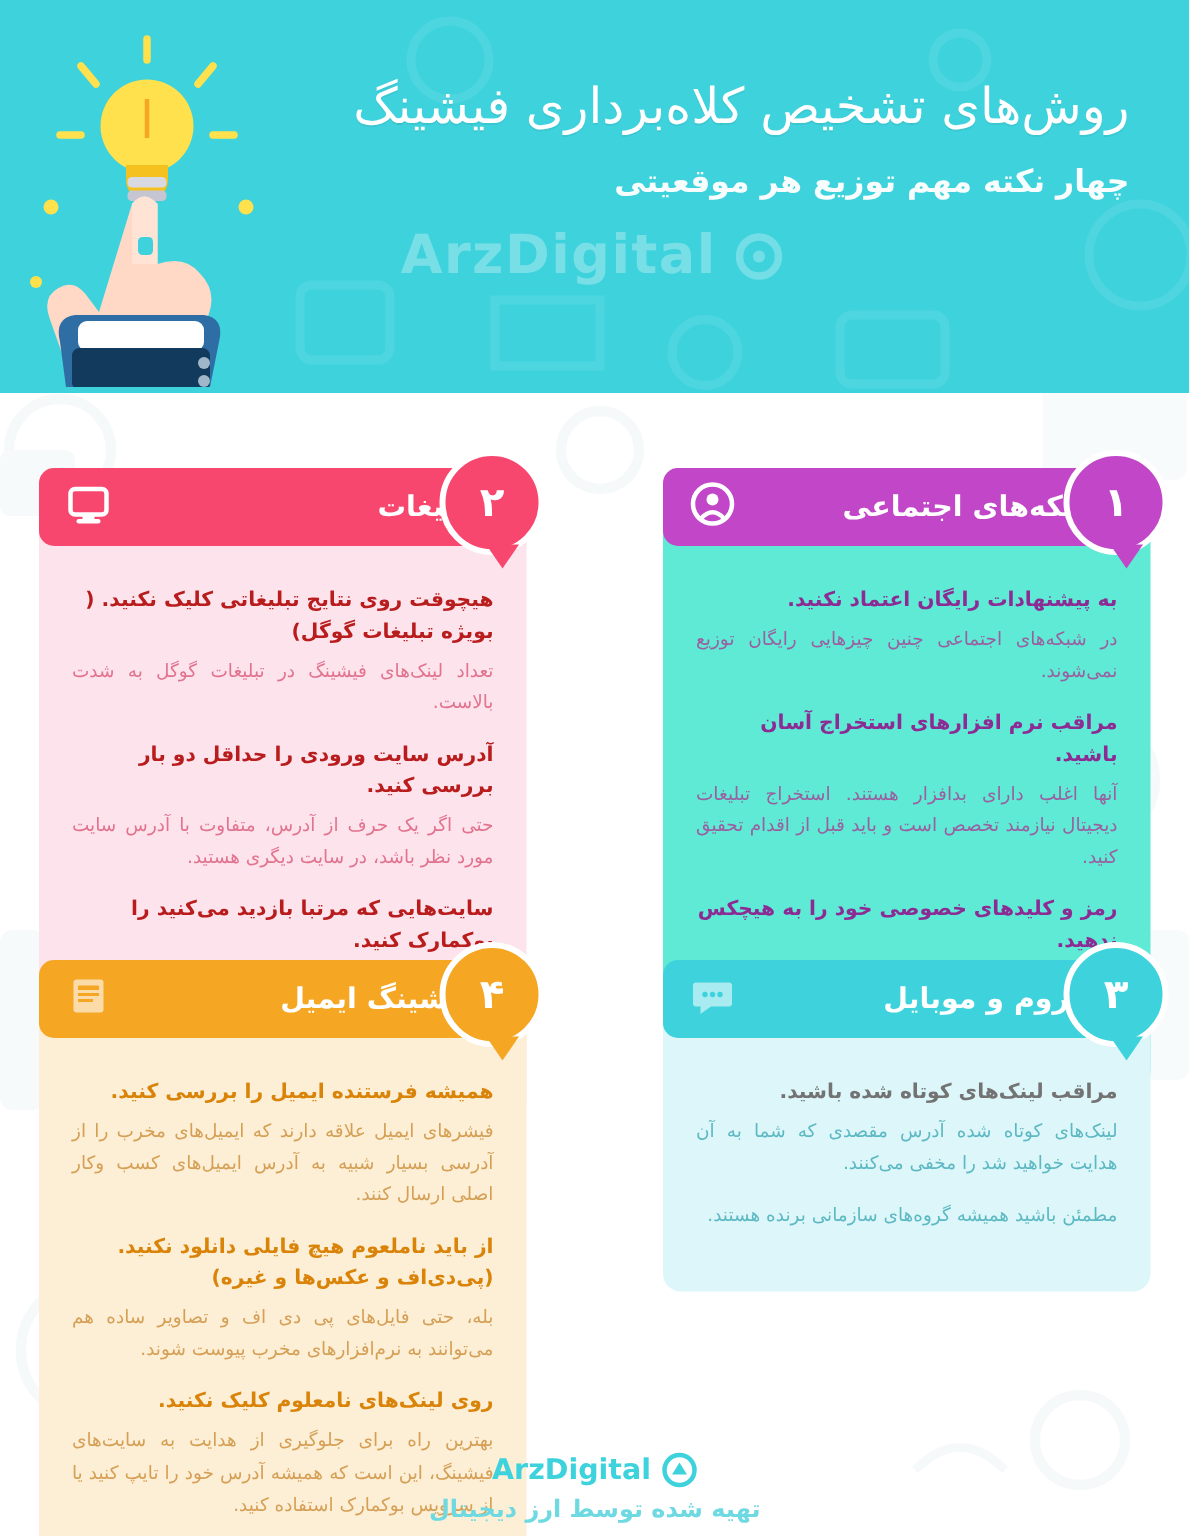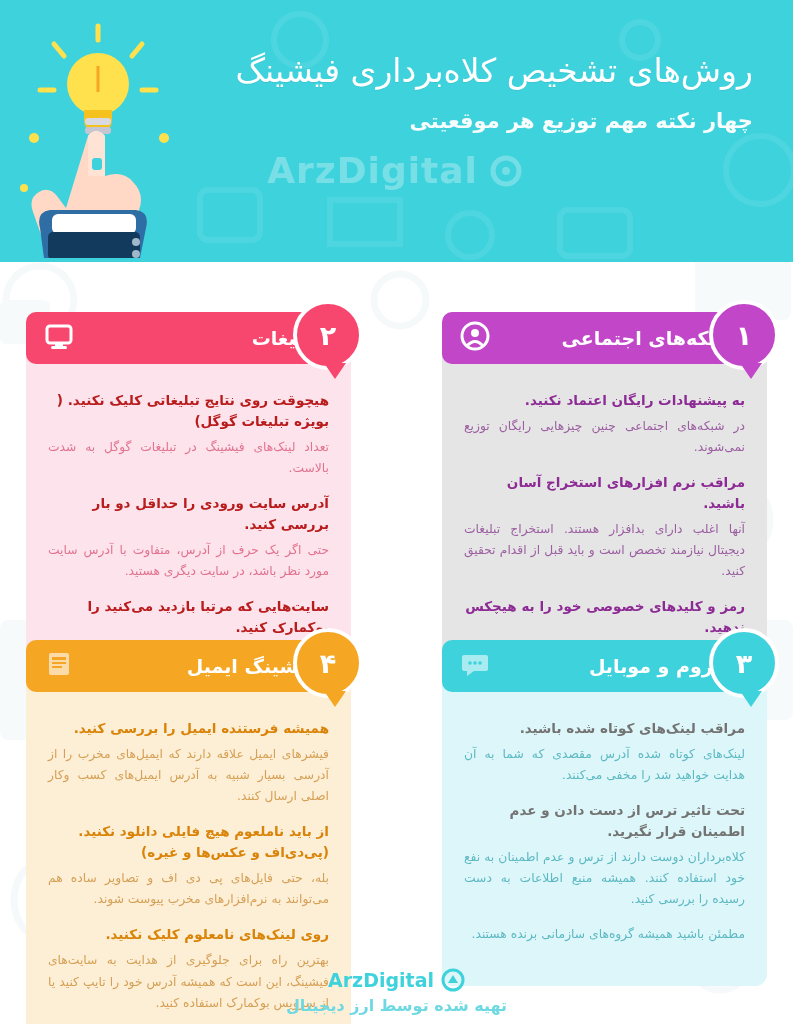--- a/index.html
+++ b/index.html
@@ -73,21 +73,21 @@
   .item{margin-bottom:14px;}
   .item h4{
     margin:0 0 5px 0;font-size:13.5px;font-weight:bold;text-align:right;line-height:1.55;
   }
   .item p{
     margin:0;font-size:12.3px;line-height:1.72;text-align:justify;
     text-align-last:right;direction:rtl;
   }
 
   
-  .c1 .body{background:#e5e5e5;}
+  .c1 .body{background:#5eead4;}
   .c1 .card-header{background:#c146c8;}
   .c1 .badge{background:#c146c8;color:#c146c8;}
   .c1 .badge span{color:#fff;}
   .c1 .item h4{color:#8d2b95;}
   .c1 .item p{color:#9b5fa1;}
 
   .c2 .body{background:#fde3ec;}
   .c2 .card-header{background:#f8476e;}
   .c2 .badge{background:#f8476e;color:#f8476e;}
   .c2 .badge span{color:#fff;}
@@ -291,24 +291,20 @@
       </div>
       <div class="badge">
         <span>۳</span>
       </div>
       <div class="body">
         <div class="item">
           <h4>مراقب لینک‌های کوتاه شده باشید.</h4>
           <p>لینک‌های کوتاه شده آدرس مقصدی که شما به آن هدایت خواهید شد را مخفی می‌کنند.</p>
         </div>
         <div class="item">
-          <h4>تحت تاثیر ترس از دست دادن و عدم اطمینان قرار نگیرید.</h4>
-          <p>کلاه‌برداران دوست دارند از ترس و عدم اطمینان به نفع خود استفاده کنند. همیشه منبع اطلاعات به دست رسیده را بررسی کنید.</p>
-        </div>
-        <div class="item">
           <p>مطمئن باشید همیشه گروه‌های سازمانی برنده هستند.</p>
         </div>
       </div>
     </div>
 
     <div class="card c4 pos4">
       <div class="card-header">
         <span class="ch-icon">
           <svg width="30" height="30" viewBox="0 0 30 30" aria-hidden="true">
             <rect x="5" y="4" width="20" height="22" rx="2" fill="#ffffff" opacity="0.6"></rect>

